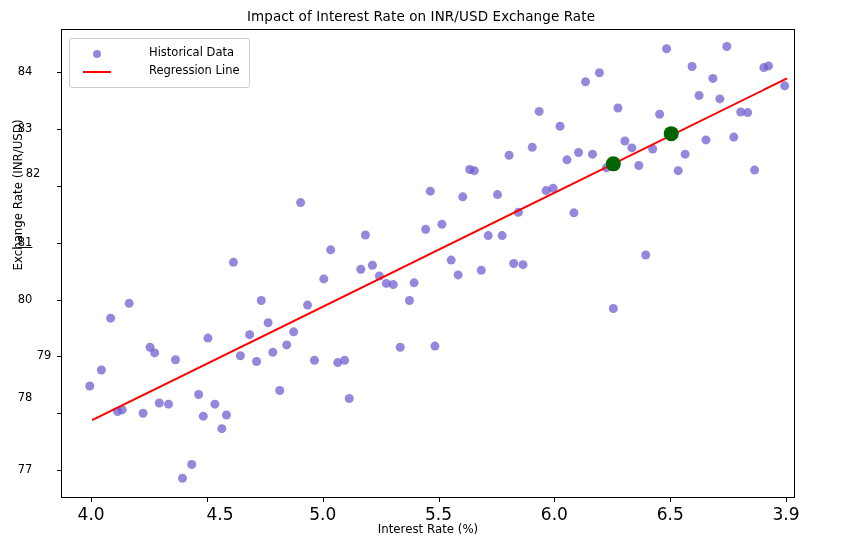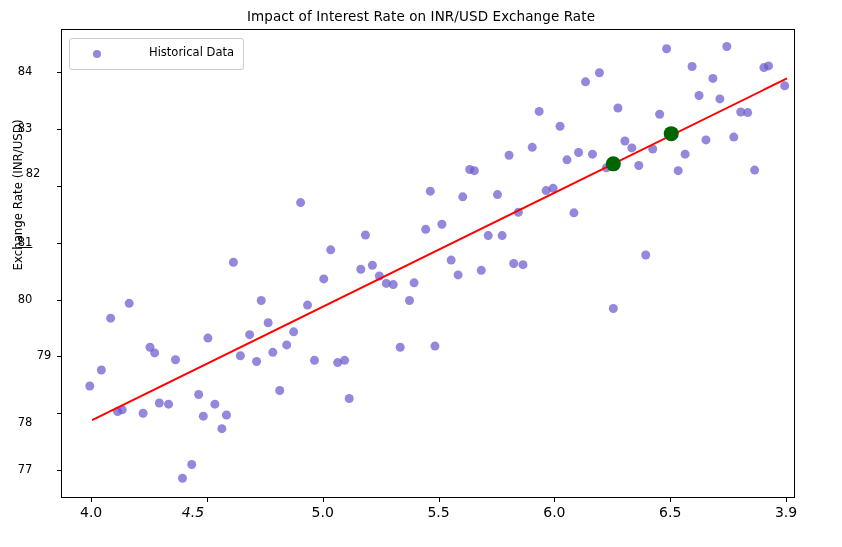--- a/index.html
+++ b/index.html
@@ -56,21 +56,21 @@
   .tick-y {
     position: absolute;
     width: 4px;
     height: 1px;
     background: #000000;
     left: 57px;
   }
   .ticklabel-x {
     position: absolute;
     top: 504px;
-    font-size: 14px;
+    font-size: 17px;
     color: #000000;
     text-align: center;
     width: 60px;
     margin-left: -30px;
   }
   .ticklabel-y {
     position: absolute;
     left: 0px;
     width: 50px;
     text-align: center;
@@ -263,49 +263,56 @@
       <g id="series-predictions">
           <circle cx="551.32" cy="133.84" r="7.5" fill="#006400"></circle>
           <circle cx="609.23" cy="103.65" r="7.5" fill="#006400"></circle>
         </g>
     </svg>
   </div>
 
   <div id="axis-ticks-x"></div>
   <div id="axis-ticks-y"></div>
 
+  <div id="xlabel">Interest Rate (%)</div>
   <div id="ylabel">Exchange Rate (INR/USD)</div>
 
   <div id="legend">
     <div class="legend-row">
       <span class="legend-key">
           <span class="key-dot-small"></span>
         </span>
       <span class="legend-label">Historical Data</span>
     </div>
+    <div class="legend-row">
+      <span class="legend-key">
+          <span class="key-line"></span>
+        </span>
+      <span class="legend-label">Regression Line</span>
+    </div>
   </div>
 
 <div class="tick-x" style="left: 91.1139px;"></div>
     <div class="ticklabel-x" style="left: 91.1139px;">4.0</div>
     <div class="tick-x" style="left: 206.937px;"></div>
-    <div class="ticklabel-x" style="left: 193px; font-style: italic;">4.5</div>
+    <div class="ticklabel-x" style="left: 220px;">4.5</div>
     <div class="tick-x" style="left: 322.759px;"></div>
     <div class="ticklabel-x" style="left: 322.759px;">5.0</div>
     <div class="tick-x" style="left: 438.582px;"></div>
     <div class="ticklabel-x" style="left: 438.582px;">5.5</div>
     <div class="tick-x" style="left: 554.405px;"></div>
     <div class="ticklabel-x" style="left: 554.405px;">6.0</div>
     <div class="tick-x" style="left: 670.228px;"></div>
     <div class="ticklabel-x" style="left: 670.228px;">6.5</div>
     <div class="tick-x" style="left: 786.051px;"></div>
     <div class="ticklabel-x" style="left: 786.051px;">3.9</div>
     <div class="tick-y" style="top: 470.372px;"></div>
     <div class="ticklabel-y" style="top: 470.372px;">77</div>
     <div class="tick-y" style="top: 413.421px;"></div>
-    <div class="ticklabel-y" style="top: 423px;">78</div>
+    <div class="ticklabel-y" style="top: 398px;">78</div>
     <div class="tick-y" style="top: 356.47px;"></div>
     <div class="ticklabel-y" style="top: 356.47px; padding-left: 19px;">79</div>
     <div class="tick-y" style="top: 299.518px;"></div>
     <div class="ticklabel-y" style="top: 299.518px;">80</div>
     <div class="tick-y" style="top: 242.567px;"></div>
     <div class="ticklabel-y" style="top: 242.567px; text-decoration: underline;">81</div>
     <div class="tick-y" style="top: 185.616px;"></div>
     <div class="ticklabel-y" style="top: 174px; padding-left: 8px;">82</div>
     <div class="tick-y" style="top: 128.665px;"></div>
     <div class="ticklabel-y" style="top: 128.665px;">83</div>

